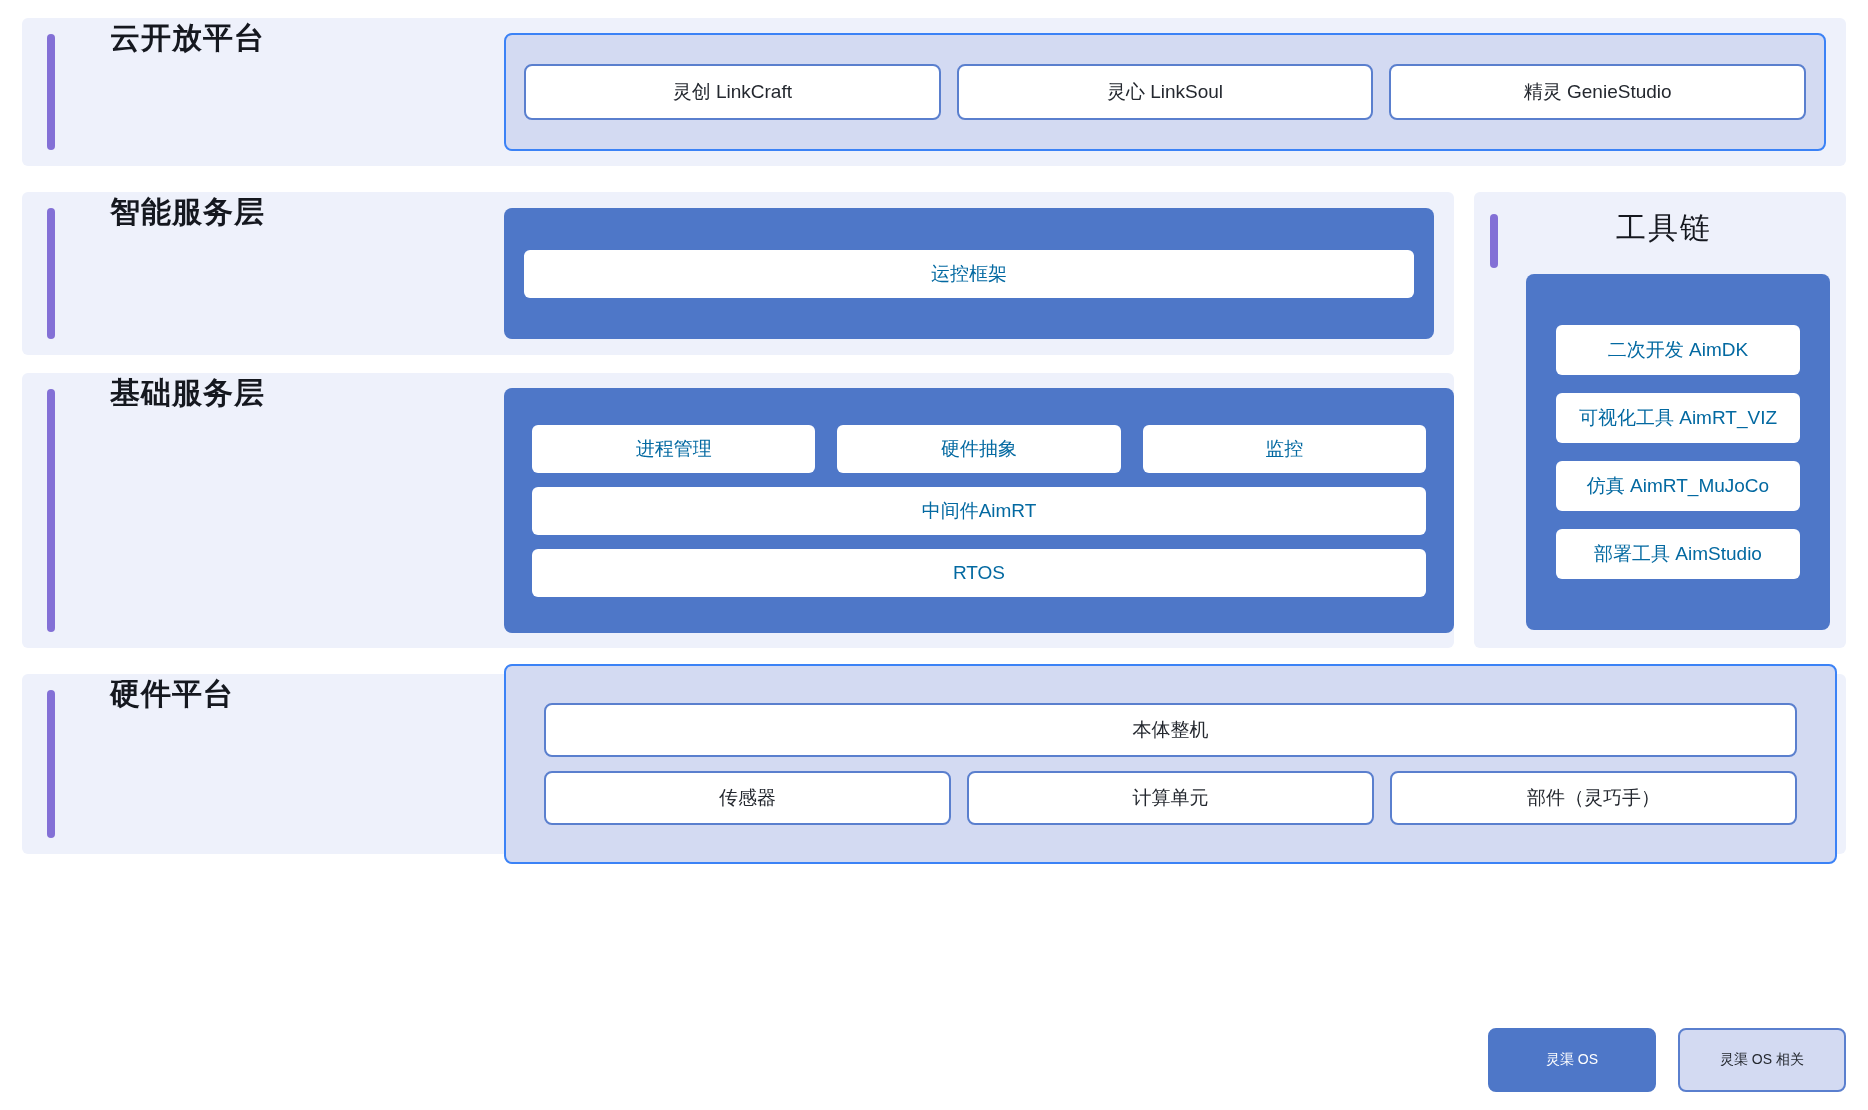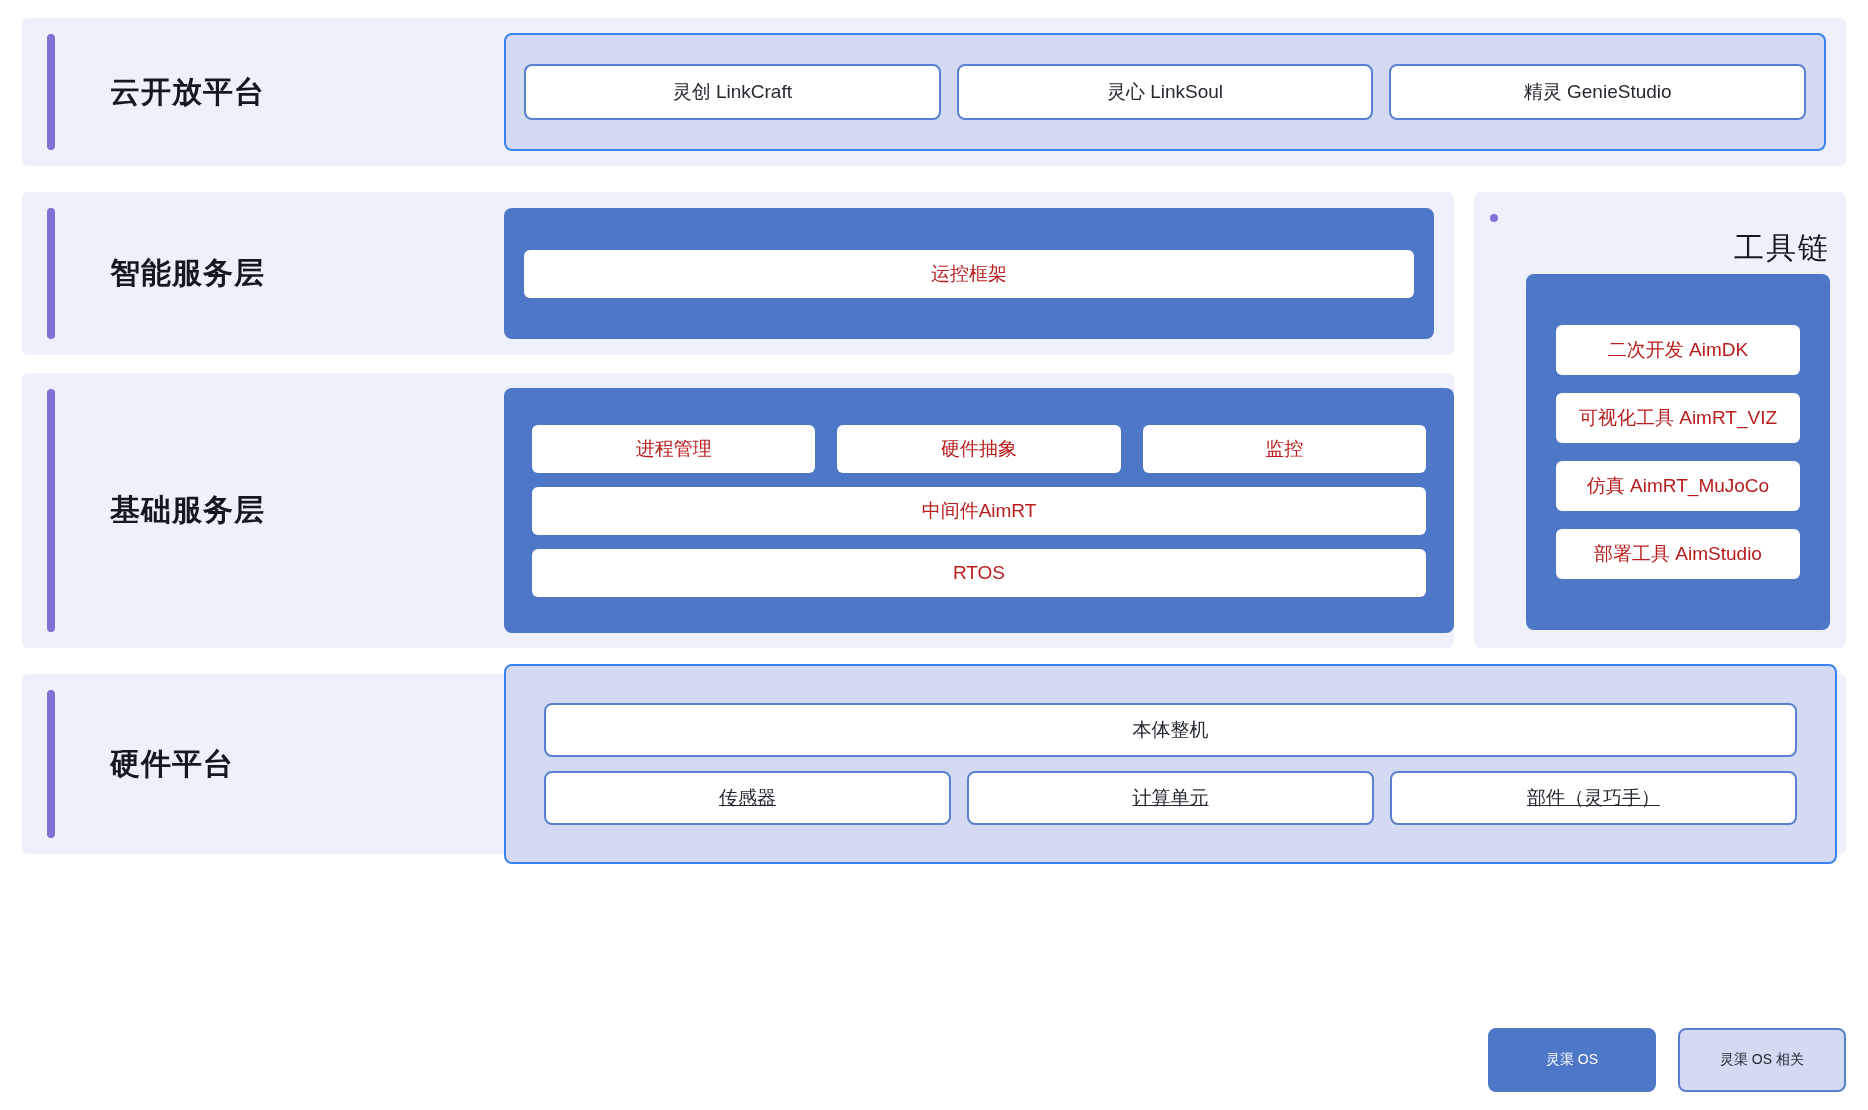--- a/index.html
+++ b/index.html
@@ -28,21 +28,20 @@
     position: relative;
     background: #eef1fb;
     border-radius: 6px;
     display: flex;
     align-items: center;
     box-sizing: border-box;
   }
 
   .row-label-wrap {
     display: flex;
-    align-items: center;
     flex: 0 0 482px;
     padding-left: 25px;
     box-sizing: border-box;
     align-self: stretch;
   }
   .layer-bar {
     width: 8px;
     border-radius: 5px;
     background: #8370d6;
     align-self: stretch;
@@ -85,21 +84,21 @@
     text-align: center;
   }
   .cell-plain {
     background: #ffffff;
     border: none;
     border-radius: 6px;
     display: flex;
     align-items: center;
     justify-content: center;
     font-size: 19px;
-    color: #b91c1c;
+    color: #0369a1;
     box-sizing: border-box;
     text-align: center;
   }
 
   
   #row-cloud { height: 148px; margin-bottom: 26px; }
   #cloud-group {
     flex: 1 1 auto;
     margin-right: 20px;
     height: 118px;
@@ -145,24 +144,23 @@
     flex: 1 1 auto;
     background: #eef1fb;
     border-radius: 6px;
     box-sizing: border-box;
     padding: 16px 16px 18px 16px;
     display: flex;
     flex-direction: column;
   }
   #toolchain-head {
     display: flex;
-    align-items: flex-end;
+    align-items: flex-start;
     height: 66px;
     position: relative;
-    flex-direction: column;
   }
   #toolchain-head .layer-bar { margin: 6px 0; }
   #toolchain-title {
     flex: 1 1 auto;
     text-align: center;
     font-size: 30px;
     font-weight: 400;
     color: #15181f;
     letter-spacing: 2px;
   }
@@ -184,21 +182,21 @@
     margin-right: 9px;
     height: 200px;
     display: flex;
     flex-direction: column;
     justify-content: center;
     gap: 14px;
     padding: 0 38px;
   }
   #hw-group .cell { height: 54px; }
   #hw-bottom { display: flex; gap: 16px; }
-  #hw-bottom .cell { flex: 1 1 0; text-decoration: underline; }
+  #hw-bottom .cell { flex: 1 1 0; }
 
   
   #legend {
     position: absolute;
     right: 22px;
     bottom: 18px;
     display: flex;
     gap: 22px;
   }
   .legend-chip {

